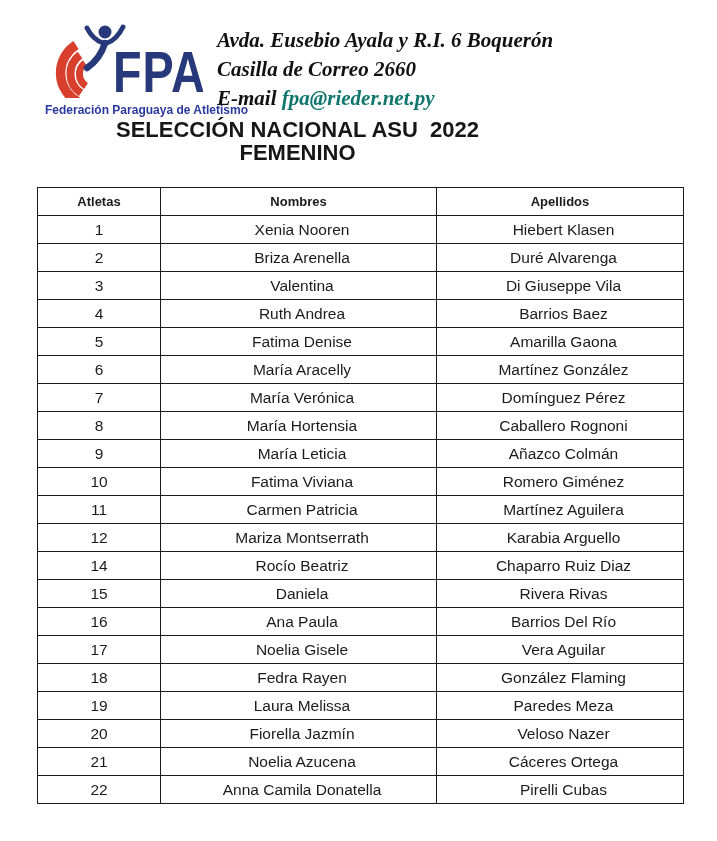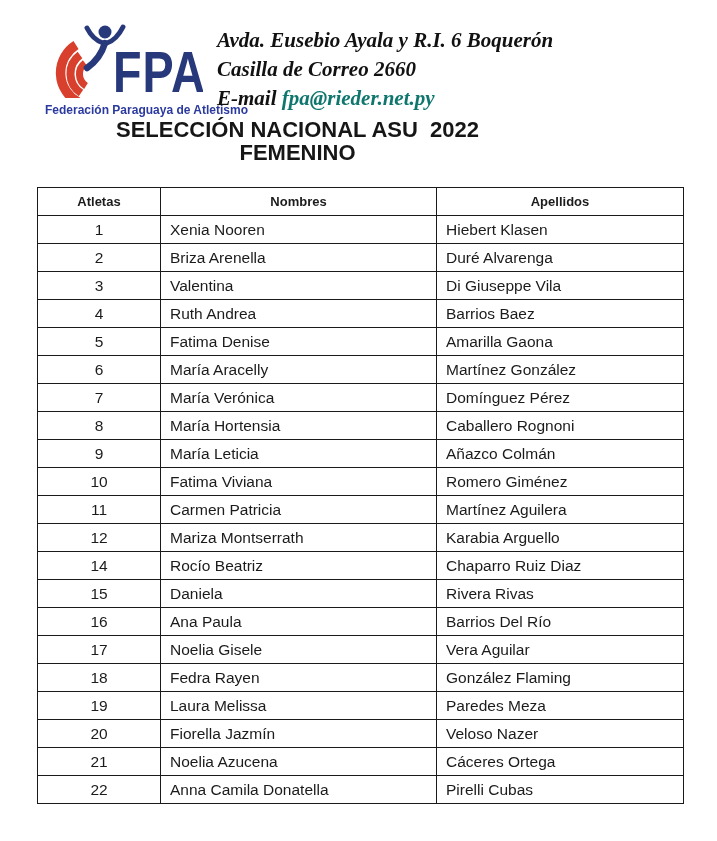--- a/index.html
+++ b/index.html
@@ -91,21 +91,21 @@
     white-space: nowrap;
   }
   .roster th {
     font-weight: bold;
     text-align: center;
     font-size: 13px;
   }
   .roster td:first-child { text-align: center; }
   .roster td:nth-child(2),
   .roster td:nth-child(3) {
-    text-align: left;
+    text-align: center;
     padding-left: 9px;
   }
 </style>
 </head>
 <body>
 
 <div class="page">
 
   <div class="letterhead">
 

